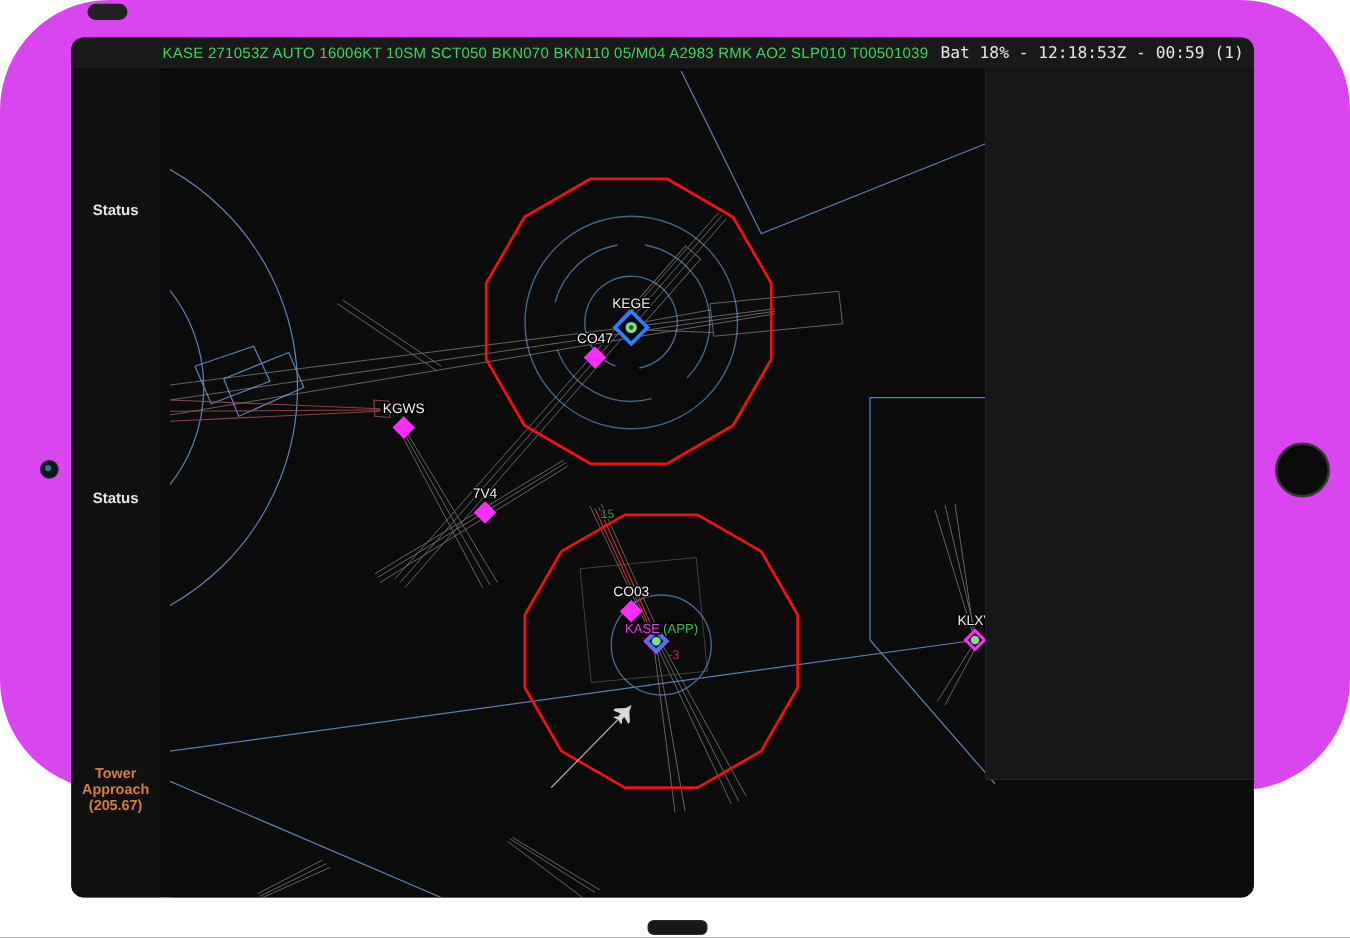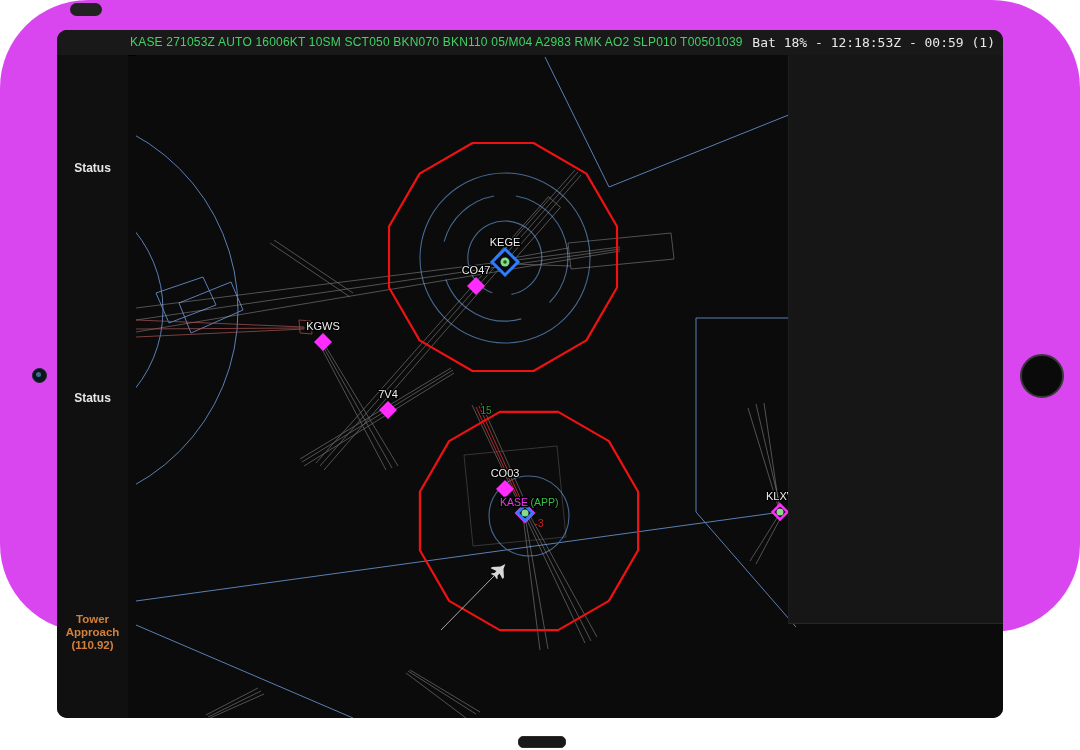--- a/index.html
+++ b/index.html
@@ -47,21 +47,21 @@
         <div class="metar">KASE 271053Z AUTO 16006KT 10SM SCT050 BKN070 BKN110 05/M04 A2983 RMK AO2 SLP010 T00501039</div>
         <div class="sysstat">Bat 18% - 12:18:53Z - 00:59 (1)</div>
       </div>
 
       <div class="sidebar">
         <div class="side-item" style="top:106px;">Status</div>
         <div class="side-item" style="top:336px;">Status</div>
         <div class="side-item orange" style="top:558px;">
           <div>Tower</div>
           <div>Approach</div>
-          <div>(110.92)</div>
+          <div>(205.67)</div>
         </div>
       </div>
 
       <div class="mapwrap">
         <svg width="875" height="663" viewBox="128 55 875 663">
 
           <g stroke="#5b7fb5" stroke-width="1" fill="none">
             <path d="M537,57 L601,187 L788,112"></path>
             <path d="M688,318 H788"></path>
             <path d="M688,318 V512 L788,627"></path>

